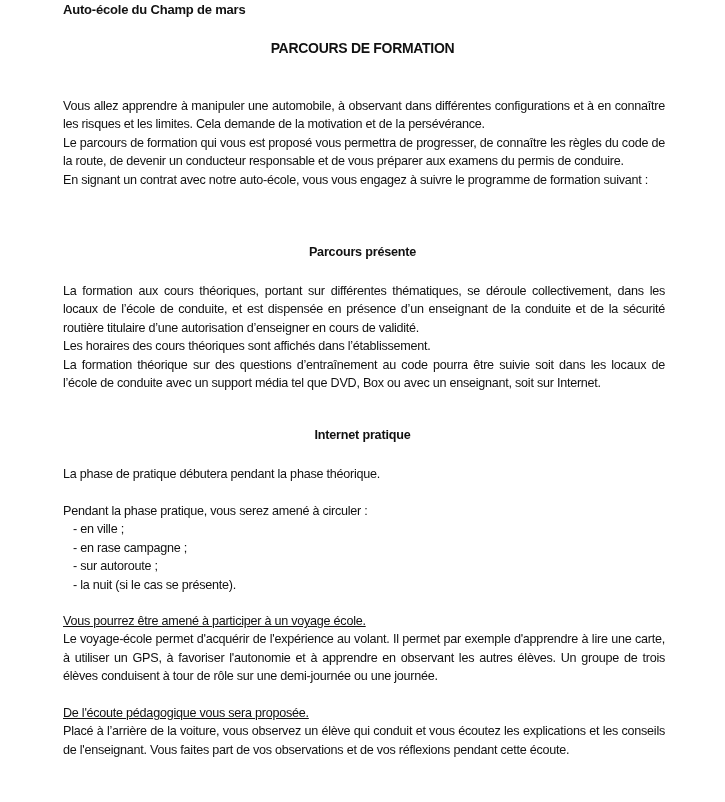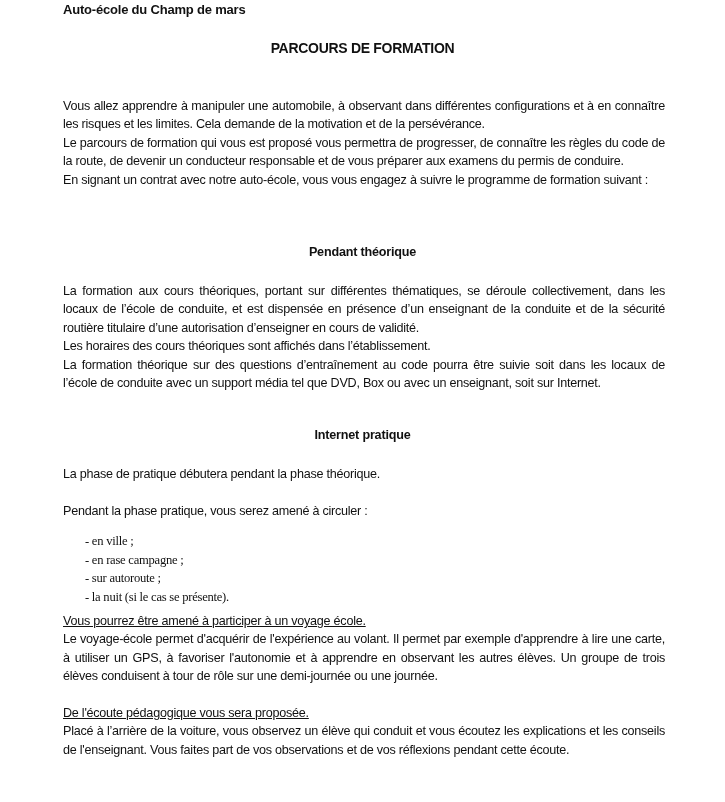--- a/index.html
+++ b/index.html
@@ -19,40 +19,40 @@
   .block {
     position: absolute; left: 63px; width: 602px;
     font-size: 12.6px; line-height: 18.4px; letter-spacing: -0.25px;
   }
   .block p { margin: 0; text-align: justify; }
   .block p.last { text-align-last: left; }
   .subhead {
     position: absolute; left: 0; width: 725px; text-align: center;
     font-size: 12.6px; font-weight: bold; letter-spacing: -0.2px;
   }
-  .list { margin: 12px; padding: 0; list-style: none; font-family: Liberation Serif, serif; }
+  .list { margin: 0; padding: 0; list-style: none; }
   .list li { padding-left: 10px; line-height: 18.4px; }
   .u { text-decoration: underline; }
 </style>
 </head>
 <body>
 
 <div class="page">
 
   <div class="header">Auto-école du Champ de mars</div>
 
   <div class="title">PARCOURS DE FORMATION</div>
 
   <div class="block" style="top: 97px;">
     <p class="last">Vous allez apprendre à manipuler une automobile, à observant dans différentes configurations et à en connaître les risques et les limites. Cela demande de la motivation et de la persévérance.</p>
     <p class="last">Le parcours de formation qui vous est proposé vous permettra de progresser, de connaître les règles du code de la route, de devenir un conducteur responsable et de vous préparer aux examens du permis de conduire.</p>
     <p class="last">En signant un contrat avec notre auto-école, vous vous engagez à suivre le programme de formation suivant :</p>
   </div>
 
-  <div class="subhead" style="top: 245px;">Pendant théorique</div>
+  <div class="subhead" style="top: 245px;">Parcours présente</div>
 
   <div class="block" style="top: 282px;">
     <p class="last">La formation aux cours théoriques, portant sur différentes thématiques, se déroule collectivement, dans les locaux de l’école de conduite, et est dispensée en présence d’un enseignant de la conduite et de la sécurité routière titulaire d’une autorisation d’enseigner en cours de validité.</p>
     <p class="last">Les horaires des cours théoriques sont affichés dans l’établissement.</p>
     <p class="last">La formation théorique sur des questions d’entraînement au code pourra être suivie soit dans les locaux de l’école de conduite avec un support média tel que DVD, Box ou avec un enseignant, soit sur Internet.</p>
   </div>
 
   <div class="subhead" style="top: 428px;">Internet pratique</div>
 
   <div class="block" style="top: 465px;">

